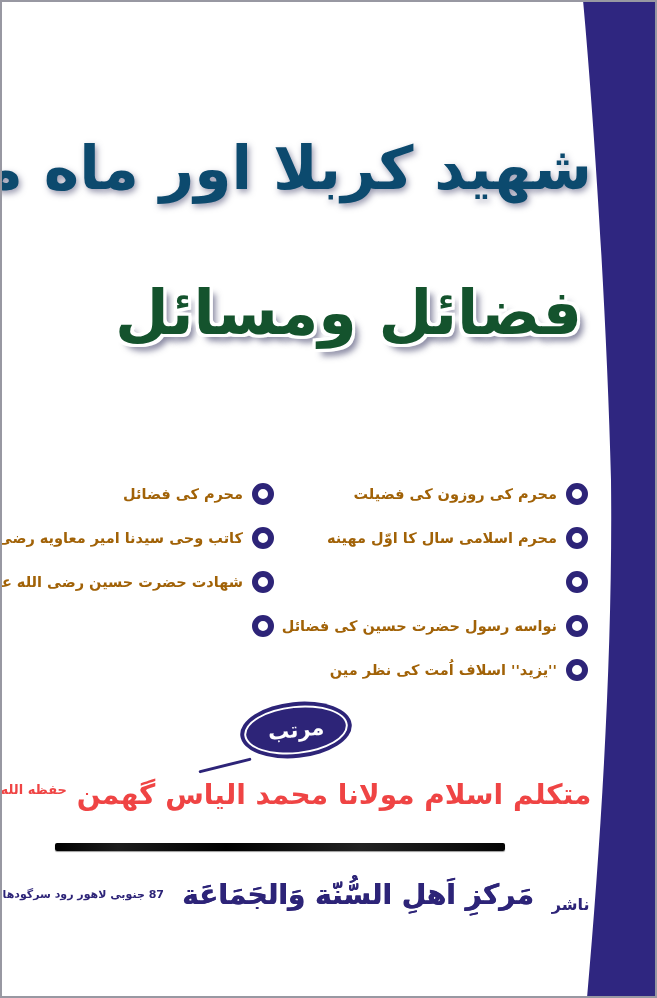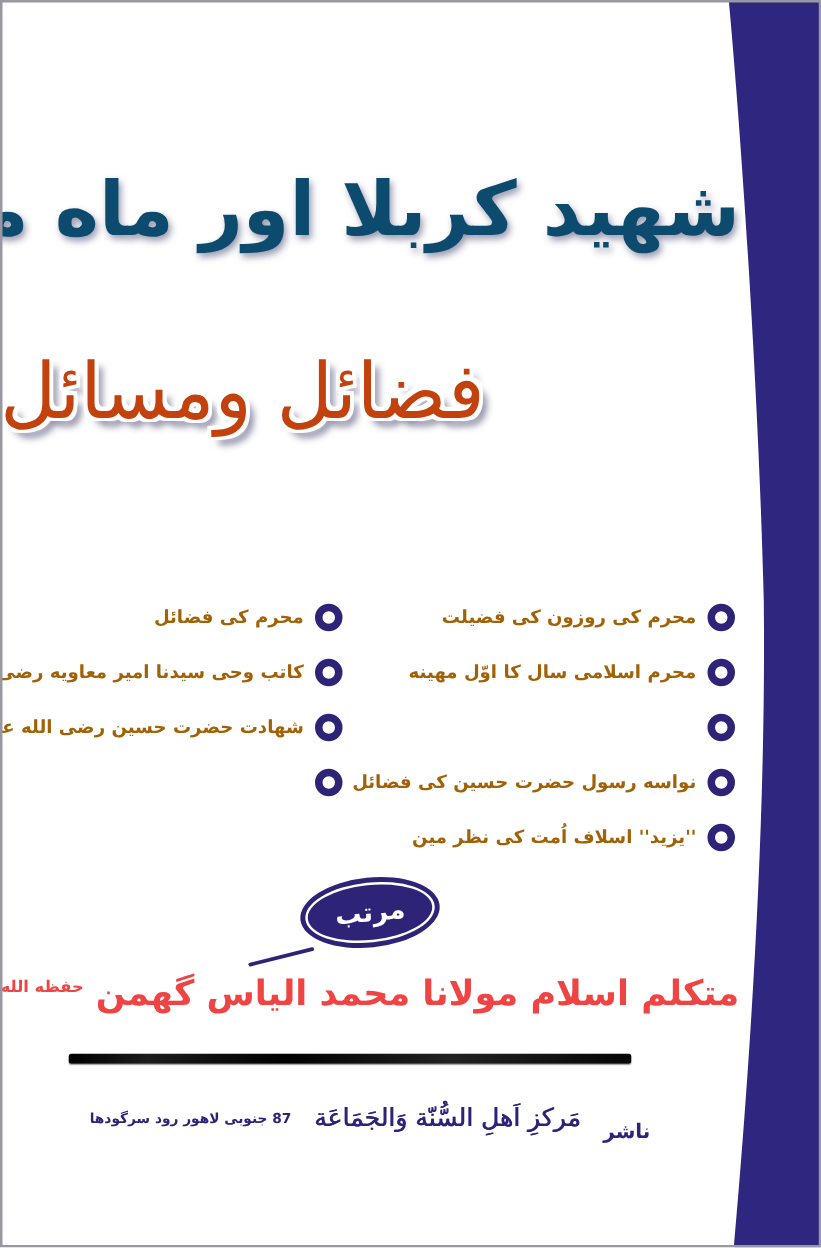--- a/index.html
+++ b/index.html
@@ -21,23 +21,23 @@
   .title-main{
     position:absolute;top:88px;left:0;width:592px;height:160px;
     line-height:160px;text-align:center;
     direction:rtl;white-space:nowrap;
     font-size:60px;font-weight:bold;color:#0c4a6e;
     text-shadow:2px 3px 6px rgba(128,128,155,.8);
     z-index:2;
   }
   .title-sub{
     position:absolute;top:243px;left:0;width:582px;height:140px;
-    line-height:140px;text-align:left;
+    line-height:140px;text-align:right;
     direction:rtl;white-space:nowrap;
-    font-size:62px;font-weight:normal;color:#c2410c;
+    font-size:62px;font-weight:bold;color:#14532d;
     text-shadow:
       -3px -3px 0 #fff, 3px -3px 0 #fff, -3px 3px 0 #fff, 3px 3px 0 #fff,
       0 -3px 0 #fff, 0 3px 0 #fff, -3px 0 0 #fff, 3px 0 0 #fff,
       6px 7px 6px rgba(115,115,145,.85);
     z-index:2;
   }
 
   .topics{
     position:absolute;top:472px;left:12px;width:576px;
     display:flex;direction:ltr;column-gap:12px;
@@ -87,21 +87,21 @@
     z-index:2;
   }
 
   .publisher{
     position:absolute;top:868px;left:0;width:592px;height:52px;
     display:flex;direction:rtl;justify-content:center;align-items:center;
     column-gap:18px;color:#2d2478;z-index:2;
   }
   .pub-label{font-size:16px;font-weight:bold;direction:rtl;margin-top:20px;}
   .pub-name{
-    font-size:20px;font-weight:normal;direction:rtl;white-space:nowrap;
+    font-size:28px;font-weight:bold;direction:rtl;white-space:nowrap;
     text-shadow:0.6px 0 0 currentColor;
   }
   .pub-address{font-size:11px;font-weight:bold;direction:rtl;white-space:nowrap;}
 </style>
 </head>
 <body>
 
 <div class="page">
 
   <svg class="swoosh-svg" width="657" height="998" viewBox="0 0 657 998" aria-hidden="true">

